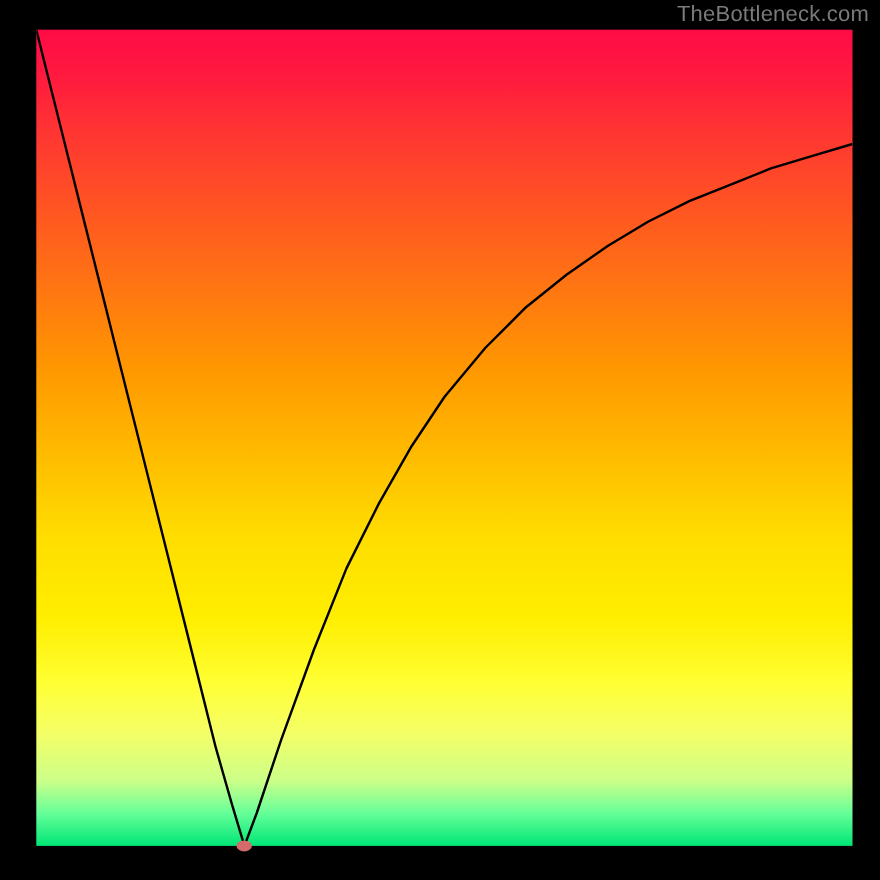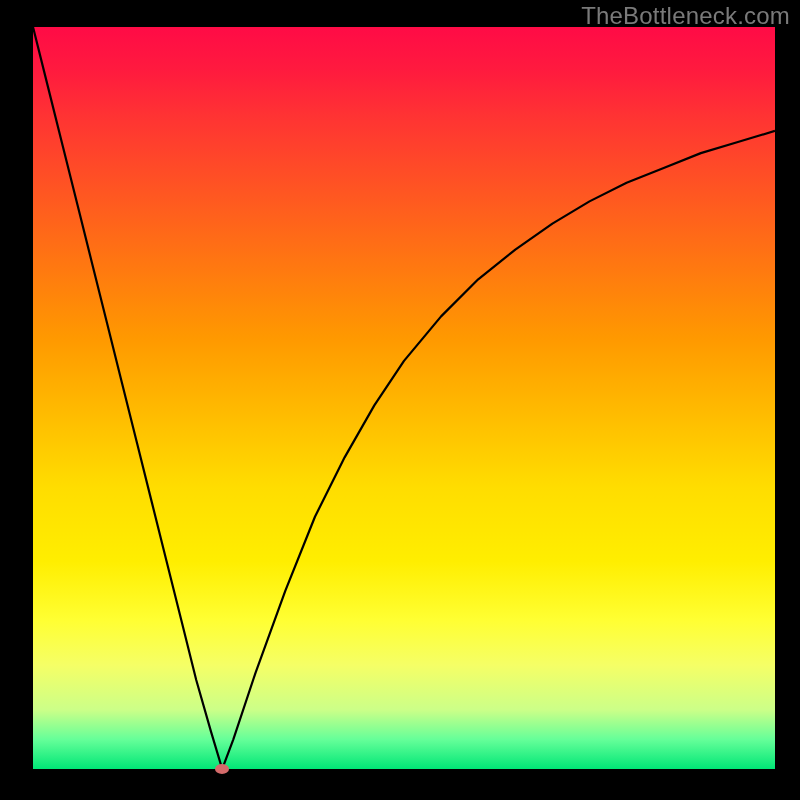--- a/index.html
+++ b/index.html
@@ -27,21 +27,21 @@
       #ccff88 92%,
       #66ff99 96%,
       #00e676 100%
     );
   }
   .watermark {
     position: absolute;
     top: 2px;
     right: 10px;
     font-family: Arial, Helvetica, sans-serif;
-    font-size: 24px;
+    font-size: 20px;
     font-weight: 500;
     color: #7a7a7a;
     letter-spacing: 0.2px;
   }
   svg.curve {
     position: absolute;
     top: 0; left: 0;
   }
   .marker {
     position: absolute;

